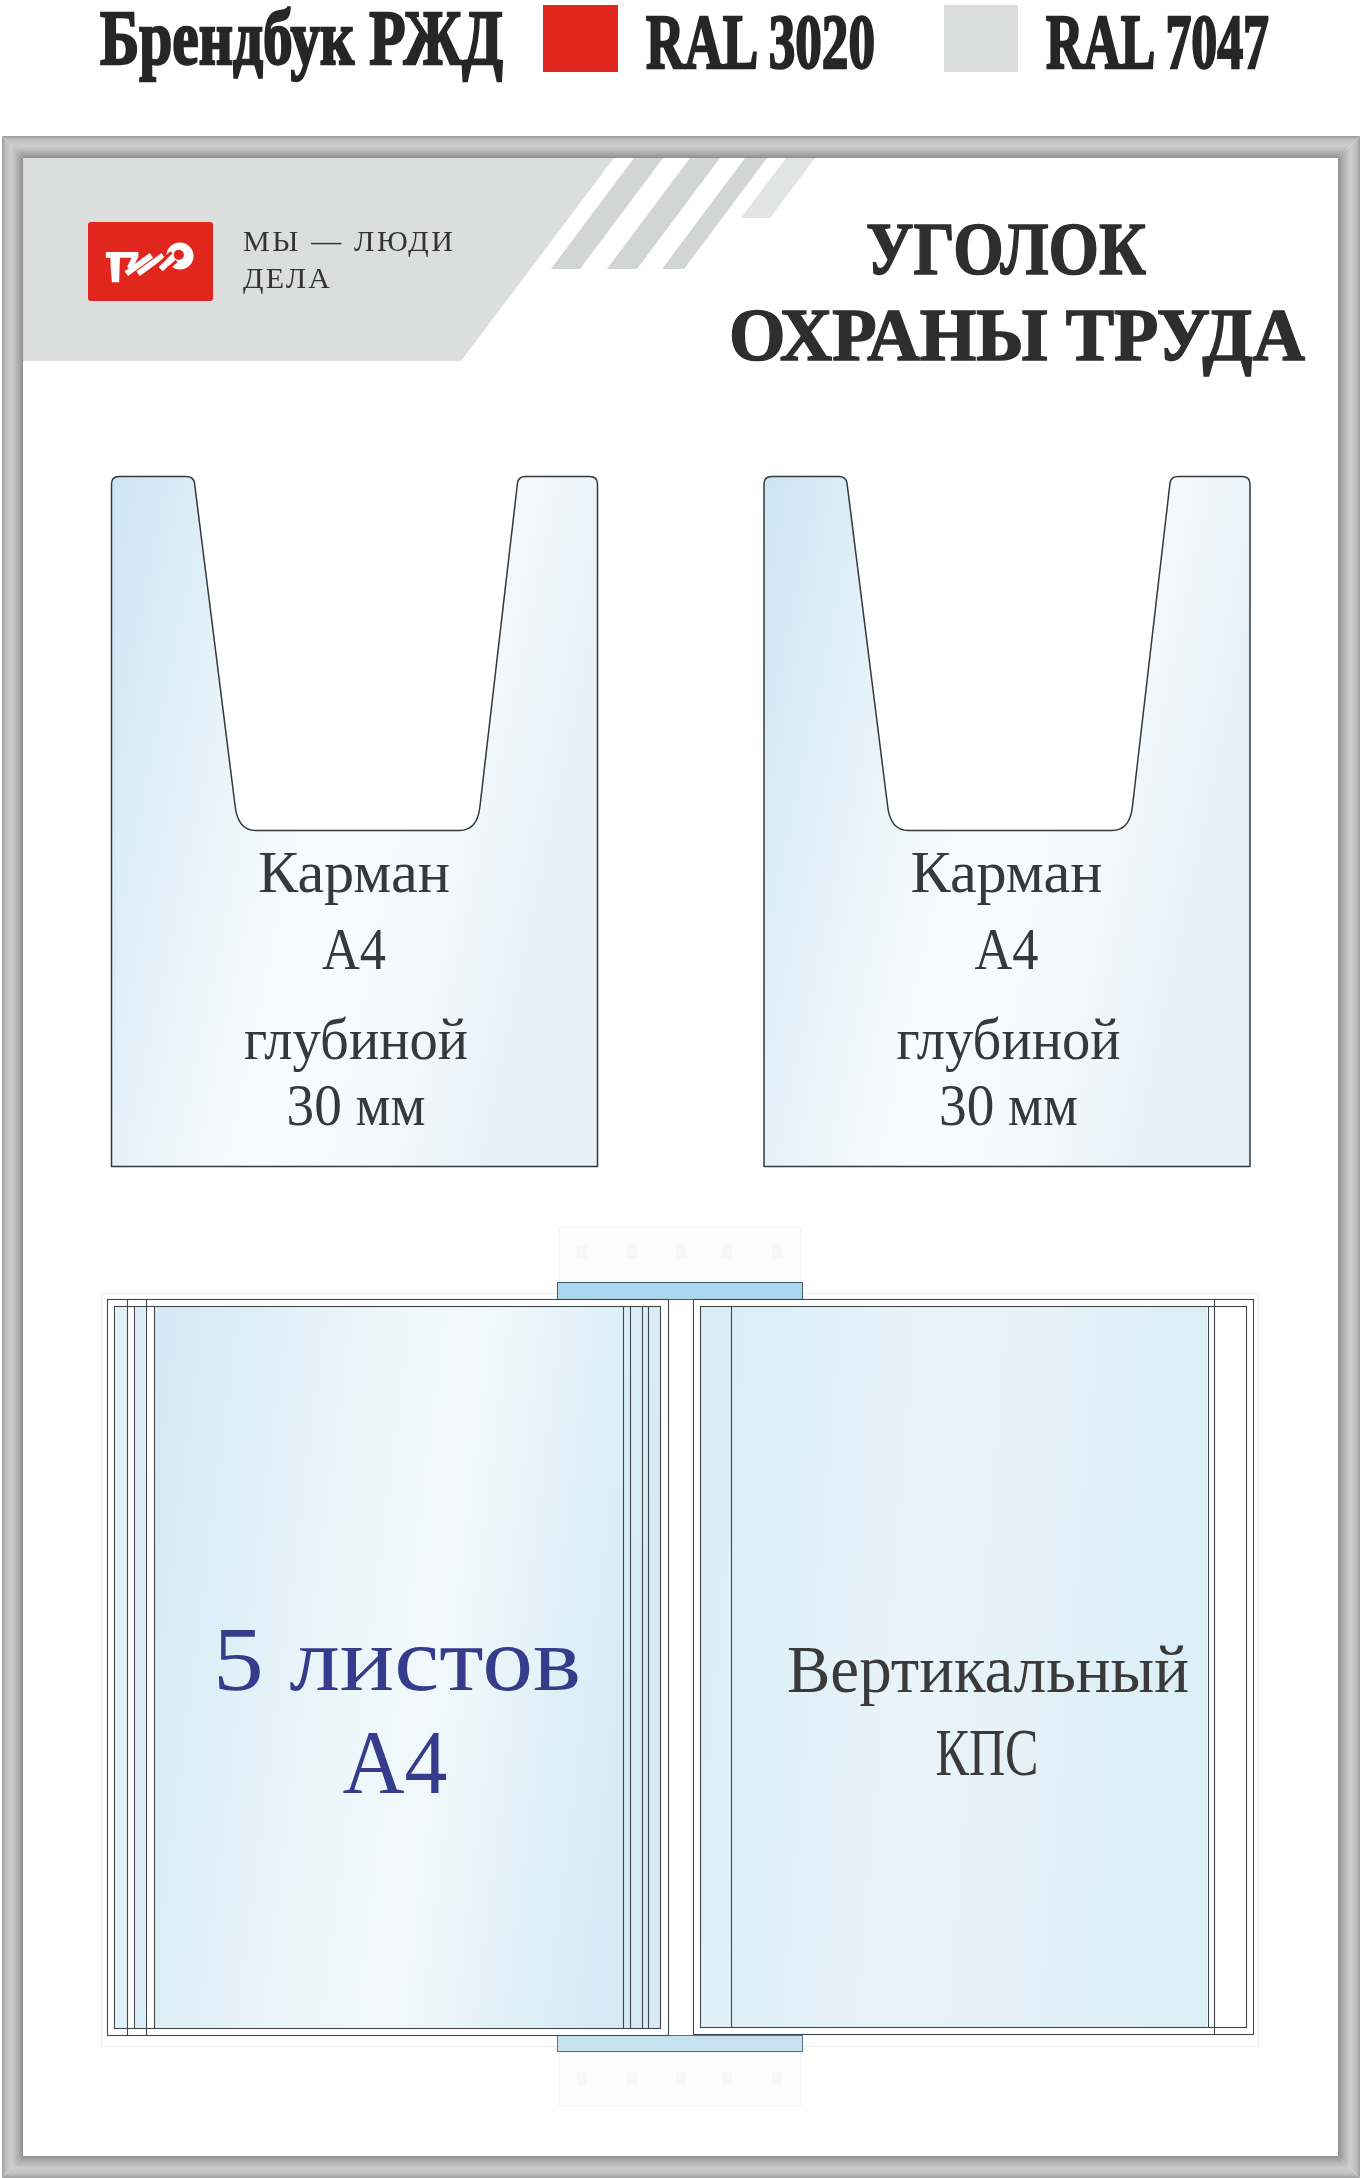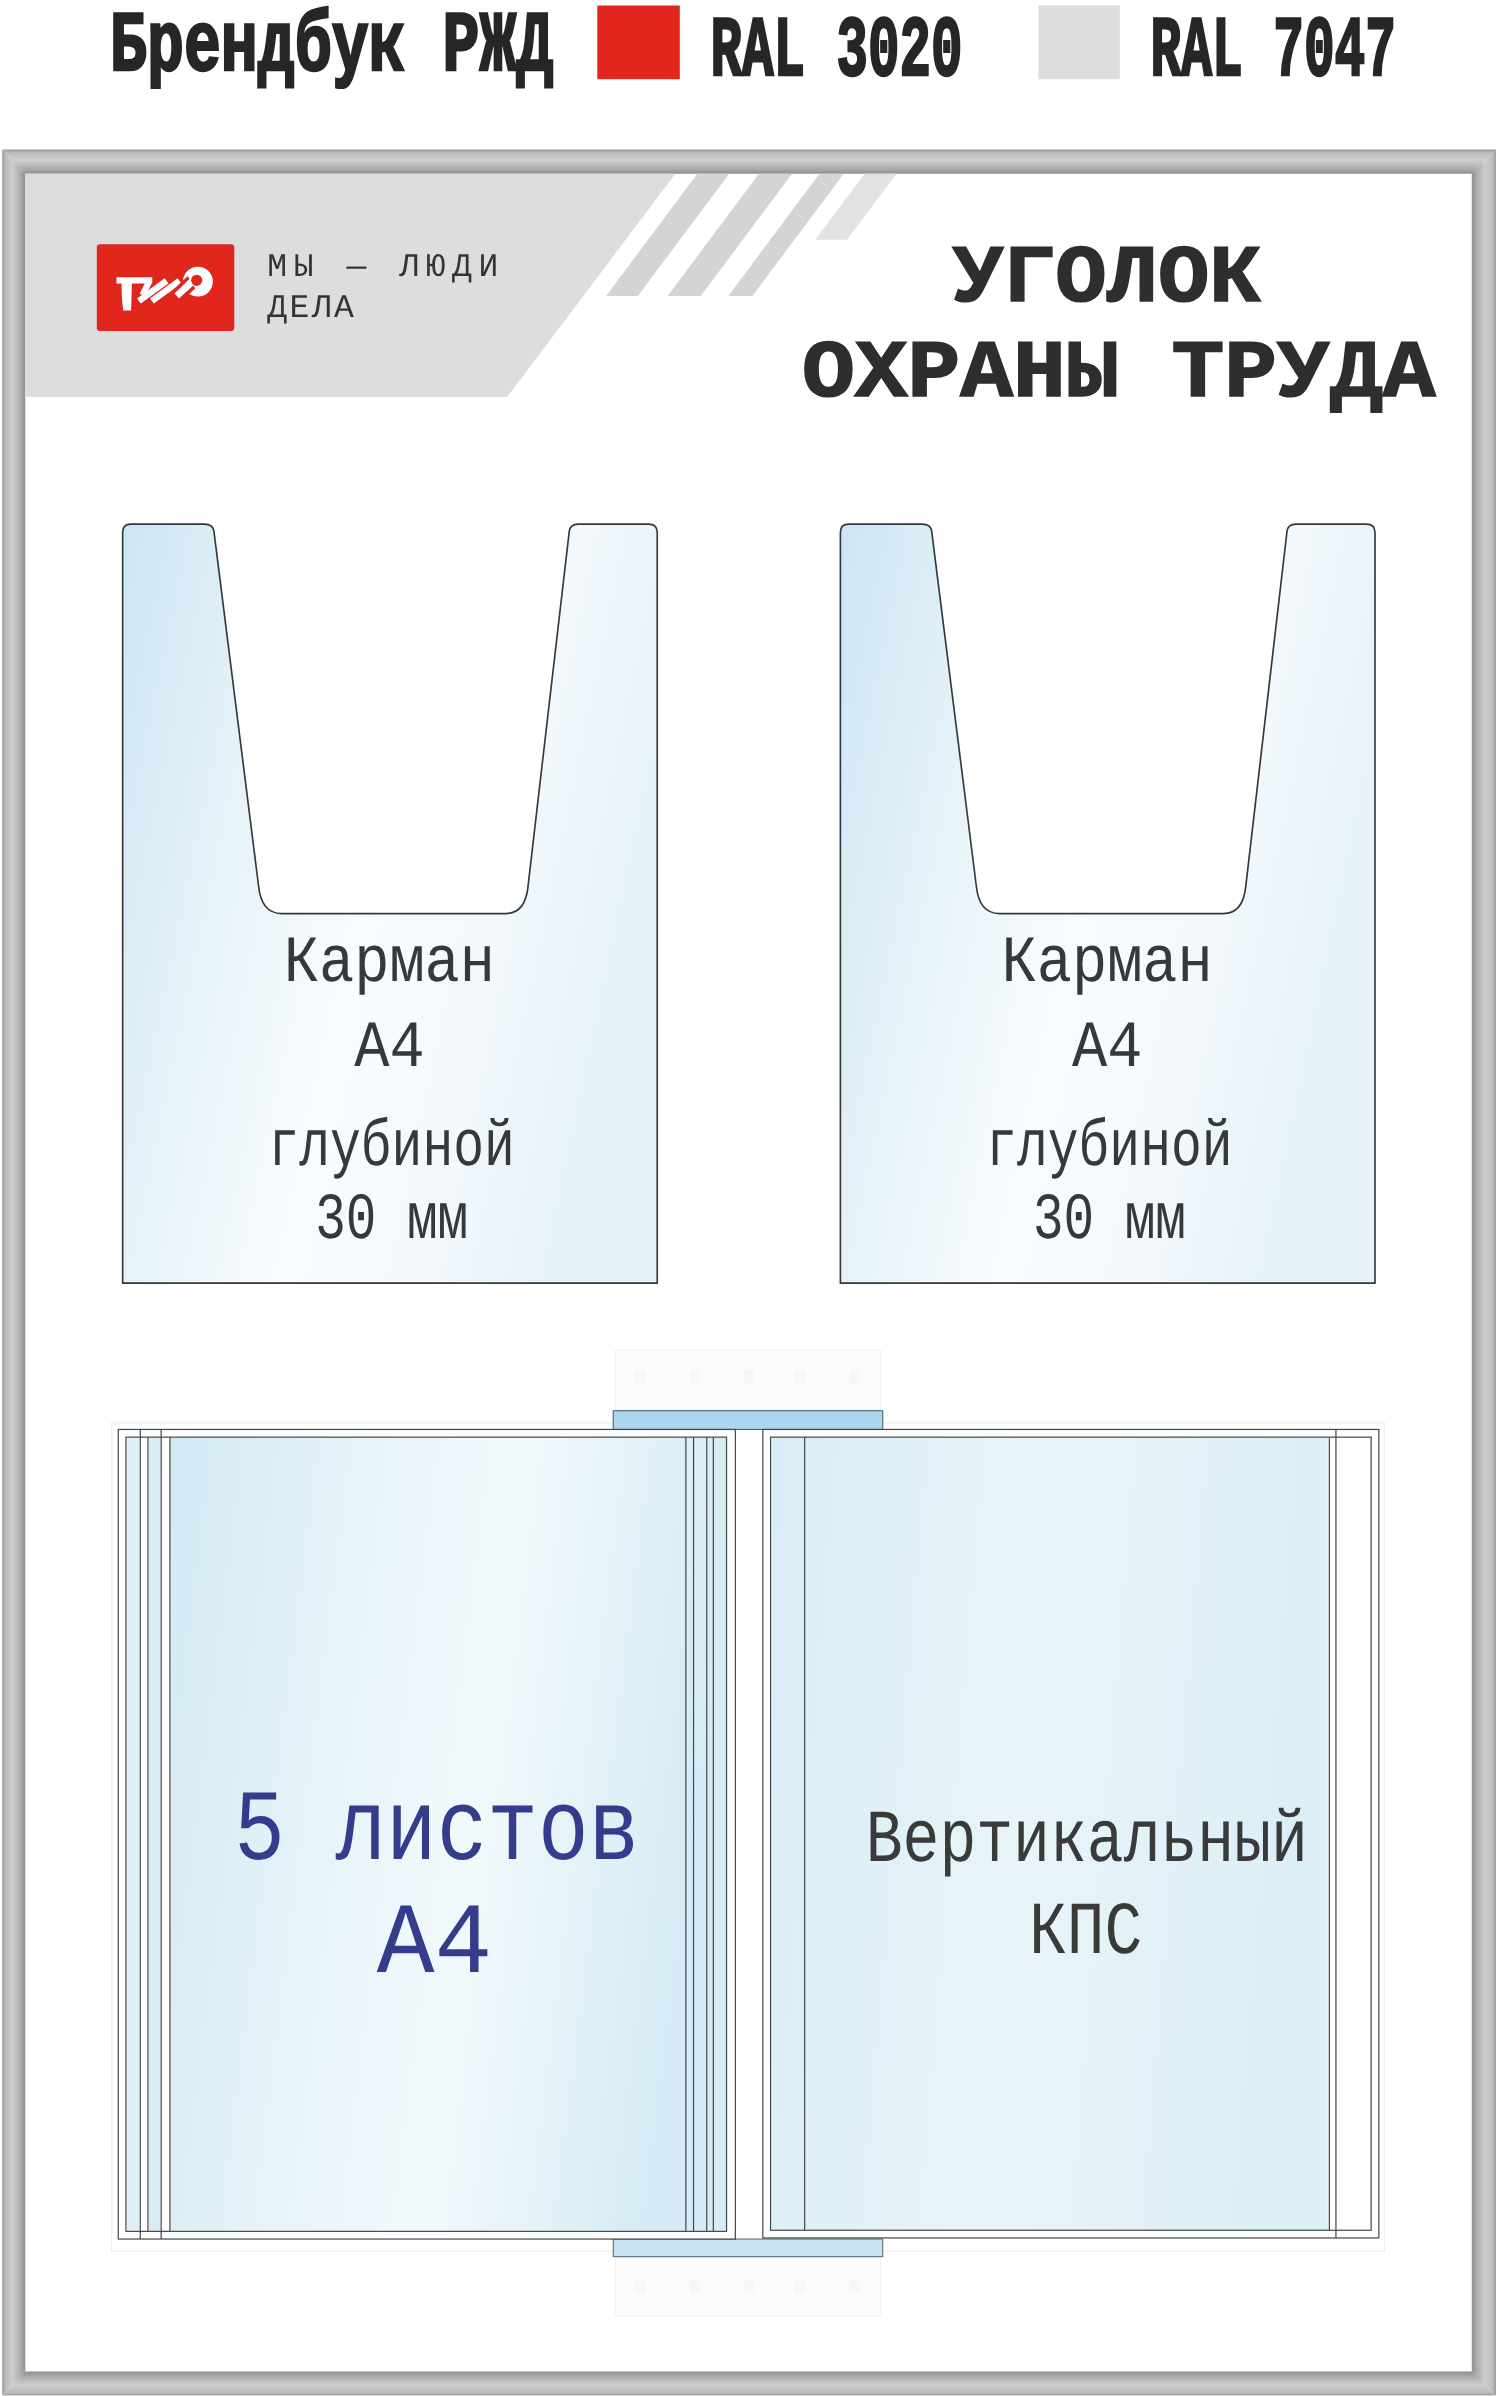--- a/index.html
+++ b/index.html
@@ -1,17 +1,17 @@
 <!DOCTYPE html>
 <html><head>
 <meta charset="utf-8">
 <style>
   html,body{margin:0;padding:0;background:#fff;}
   #page{position:relative;width:1361px;height:2178px;background:#ffffff;overflow:hidden;
-        font-family:Liberation Mono, monospace;}
+        font-family:Liberation Serif, serif;}
   svg{display:block;}
 </style>
 </head>
 <body>
 <div id="page">
 <svg width="1361" height="2178" viewBox="0 0 1361 2178">
 <defs>
   <linearGradient id="gFrameTop" x1="0" y1="0" x2="0" y2="1">
     <stop offset="0" stop-color="#9b9b9b"></stop>
           <stop offset="0.15" stop-color="#bcbcbc"></stop>

